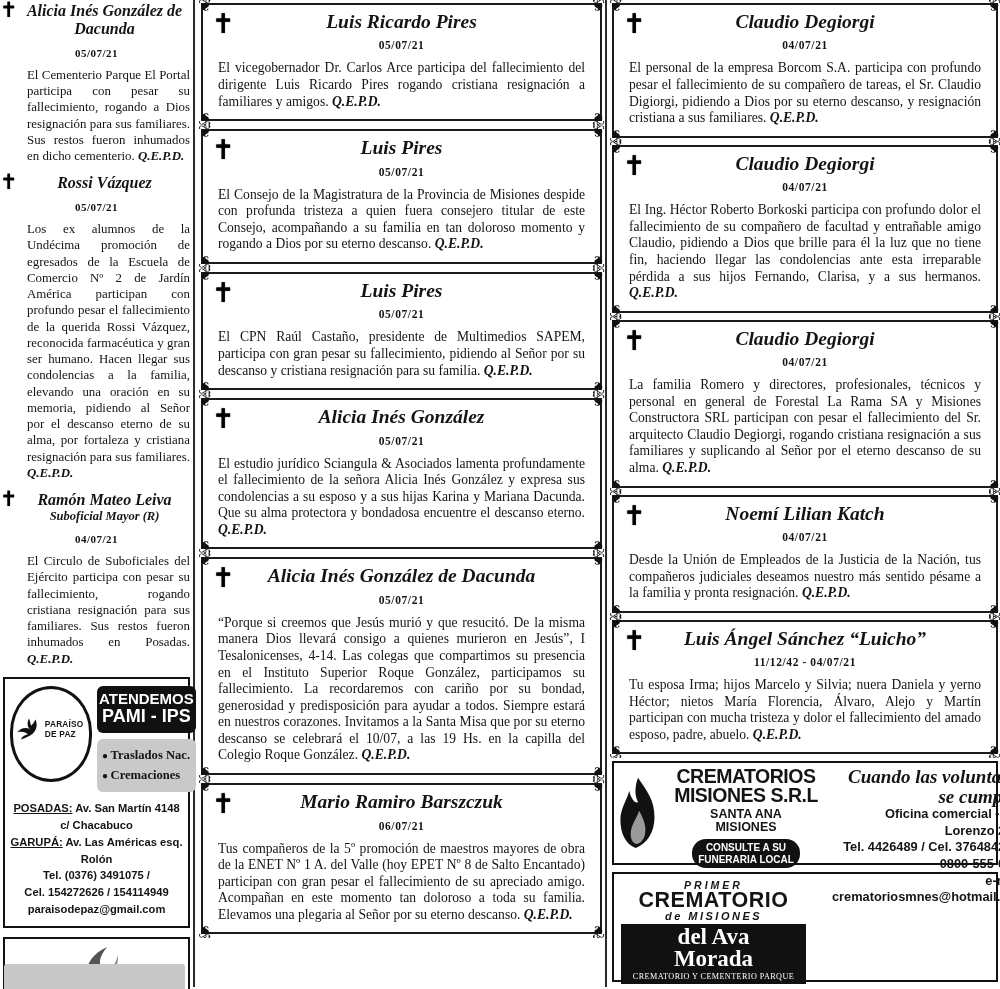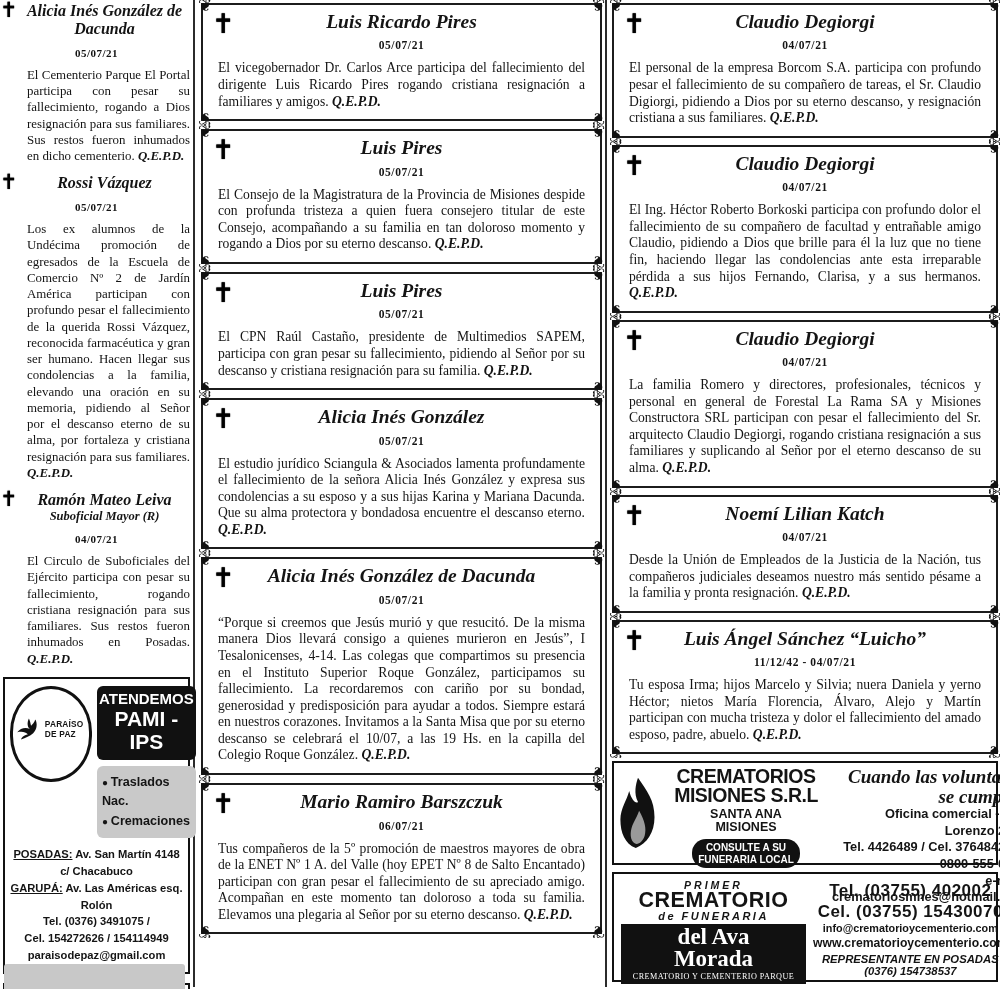--- a/index.html
+++ b/index.html
@@ -36,22 +36,22 @@
   
   .pp { border:2px solid #111; padding:7px 5px 8px; margin-top:4px; font-family:"Liberation Sans", sans-serif; }
   .pp-top { display:flex; gap:5px; margin-bottom:8px; }
   .pp-logo { width:82px; min-width:82px; height:96px; border:3px solid #111; border-radius:50% / 48%;
              display:flex; flex-direction:row; align-items:center; padding-bottom:9px; }
   .pp-logo svg { width:52px; height:50px; }
   .pp-logo-label { font-size:8.3px; font-weight:bold; letter-spacing:.2px; }
   .pp-right { flex:1; }
   .pp-atend { background:#111; color:#fff; border-radius:6px; text-align:center; font-weight:bold; padding:5px 2px 6px; }
   .pp-atend .a1 { font-size:15px; display:block; line-height:1.1; }
-  .pp-atend .a2 { font-size:21px; display:block; line-height:1.1; }
-  .pp-bullets { background:#c9c9c9; border-radius:6px; margin-top:6px; padding:7px 5px; font-weight:bold; font-size:12.6px; line-height:1.55; }
+  .pp-atend .a2 { font-size:18px; display:block; line-height:1.1; }
+  .pp-bullets { background:#c9c9c9; border-radius:6px; margin-top:6px; padding:7px 5px; font-weight:bold; font-size:12.6px; line-height:1.55;font-family:Liberation Serif, serif; }
   .pp-bullets div::before { content:"● "; font-size:10px; }
   .pp-addr { text-align:center; font-weight:bold; font-size:11.2px; line-height:1.5; }
   .pp-addr .ulab { text-decoration:underline; }
 
   
   .pz { border:2px solid #111; margin-top:9px; font-family:"Liberation Sans", sans-serif; text-align:center; }
   .pz-logo { position:relative; height:92px; padding-top:4px; }
   .pz-logo svg { position:absolute; left:50%; top:2px; transform:translateX(-58%); width:86px; height:58px; }
   .pz-brand1 { position:absolute; left:50%; top:40px; transform:translateX(-8%); font-style:italic; color:#777; font-size:27px; line-height:1; }
   .pz-brand2 { position:absolute; left:50%; top:58px; transform:translateX(-52%); color:#666; font-size:30px; letter-spacing:2px; line-height:1; }
@@ -69,21 +69,21 @@
   .cm-flame svg { width:44px; height:94px; }
   .cm-left { width:168px; min-width:168px; text-align:center; }
   .cm-title { font-size:19.5px; font-weight:bold; line-height:.95; letter-spacing:-.5px; }
   .cm-loc { font-size:12.5px; font-weight:bold; line-height:1.1; margin-top:3px; }
   .cm-badge { background:#111; color:#fff; border-radius:14px; font-size:10px; font-weight:bold; padding:3px 6px; line-height:1.15; margin-top:4px; display:inline-block; }
   .cm-right { flex:1; text-align:right; font-weight:bold; }
   .cm-slogan { font-family:"Liberation Serif", serif; font-style:italic; font-size:19px; line-height:1.02; font-weight:bold; }
   .cm-line { font-size:12.8px; line-height:1.3; }
 
   
-  .md { border:2px solid #111; display:flex; padding:5px 5px 5px 7px; gap:7px; font-family:"Liberation Sans", sans-serif; height:110px; }
+  .md { border:2px solid #111; display:flex; padding:5px 5px 5px 7px; gap:7px; font-family:"Liberation Sans", sans-serif; height:110px;flex-direction:column; }
   .md-left { width:185px; min-width:185px; text-align:center; }
   .md-primer { font-style:italic; font-weight:bold; font-size:10.5px; letter-spacing:3px; }
   .md-cremat { font-weight:bold; font-size:21.5px; letter-spacing:.5px; line-height:.85; }
   .md-demis  { font-style:italic; font-weight:bold; font-size:11px; letter-spacing:2.5px; }
   .md-black  { background:#111; color:#fff; margin-top:2px; padding:2px 0 3px; }
   .md-brand  { font-family:"Liberation Serif", serif; font-size:23px; font-weight:bold; line-height:.95; }
   .md-sub    { font-family:"Liberation Serif", serif; font-size:8.2px; letter-spacing:.4px; margin-top:3px; }
   .md-right  { flex:1; text-align:center; font-weight:bold; padding-top:2px; }
   .md-tel  { font-size:17px; line-height:1.2; letter-spacing:.5px; }
   .md-mail { font-size:10.8px; line-height:1.25; }
@@ -319,21 +319,21 @@
         <div class="cm-line">Tel. 4426489 / Cel. 3764842166</div>
         <div class="cm-line">0800-555-6489</div>
         <div class="cm-line">e-mail: crematoriosmnes@hotmail.com</div>
       </div>
     </div>
 
     <div class="md">
       <div class="md-left">
         <div class="md-primer">PRIMER</div>
         <div class="md-cremat">CREMATORIO</div>
-        <div class="md-demis">de FUNERARIA</div>
+        <div class="md-demis">de MISIONES</div>
         <div class="md-black">
           <div class="md-brand">del Ava</div>
           <div class="md-brand">Morada</div>
           <div class="md-sub">CREMATORIO Y CEMENTERIO PARQUE</div>
         </div>
       </div>
       <div class="md-right">
         <div class="md-tel">Tel. (03755) 402002</div>
         <div class="md-tel">Cel. (03755) 15430070</div>
         <div class="md-mail">info@crematorioycementerio.com</div>

